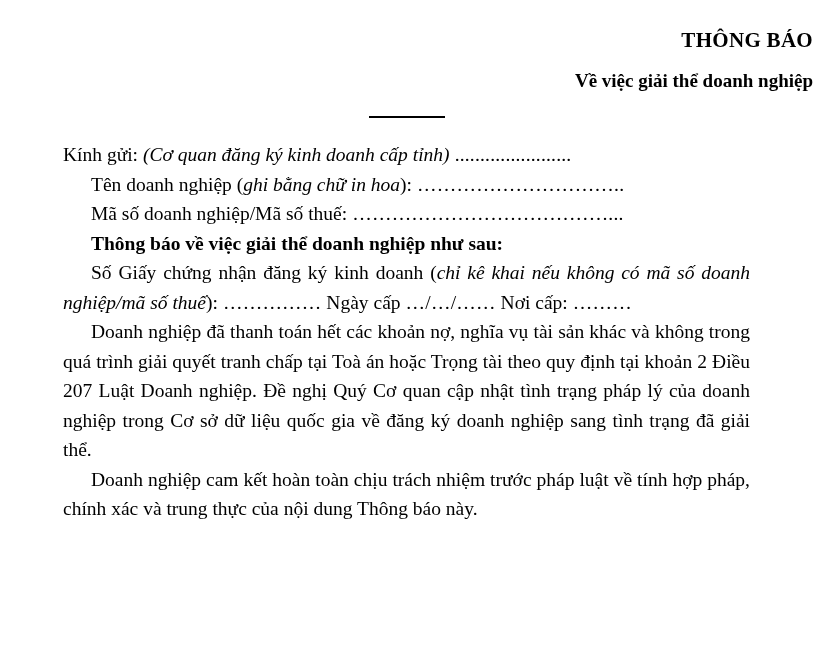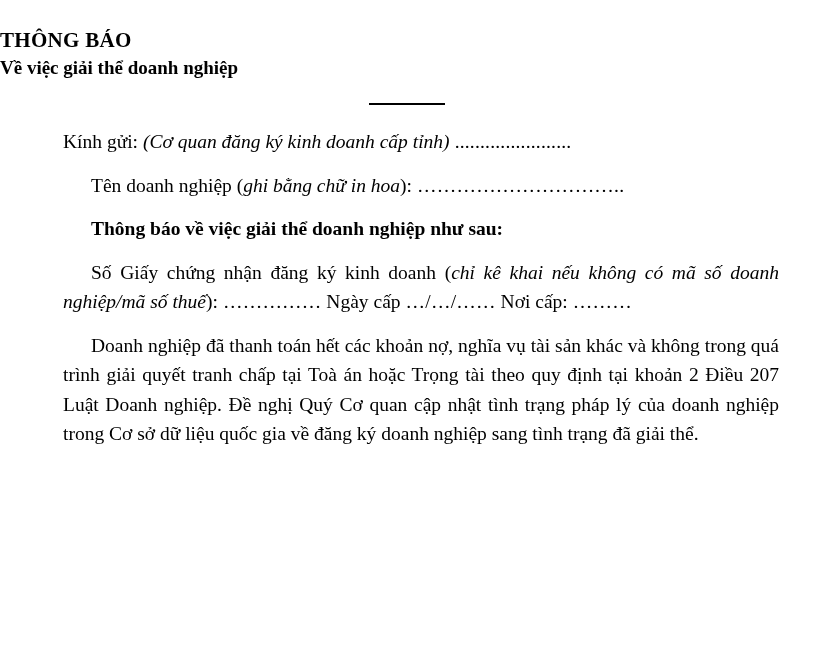--- a/index.html
+++ b/index.html
@@ -18,61 +18,61 @@
     position: relative;
     width: 813px;
     height: 671px;
     background: #ffffff;
     box-sizing: border-box;
   }
 
   
   .title-block {
     padding-top: 27px;
-    text-align: left;
+    text-align: right;
   }
   .doc-title {
     font-size: 21px;
     font-weight: bold;
     letter-spacing: 0.3px;
     line-height: 26px;
   }
   .doc-subtitle {
     font-size: 19px;
     font-weight: bold;
     line-height: 26px;
-    margin-top: 2px;
+    margin-top: 15px;
   }
 
   .divider-wrap {
     display: flex;
     justify-content: center;
     margin-top: 22px;
   }
   .divider {
     width: 76px;
     height: 0;
     border-top: 2px solid #000000;
   }
 
   
   .body-block {
     margin-top: 22px;
     padding-left: 63px;
-    padding-right: 34px;
+    padding-right: 63px;
   }
   .para {
     font-size: 19.5px;
     line-height: 29.5px;
     text-align: justify;
     text-justify: inter-word;
     margin: 0;
   }
   .para + .para {
-    margin-top: 14px;
+    margin-top: 0;
   }
   .indent {
     text-indent: 28px;
   }
   .noindent {
     text-indent: 0;
   }
   .bold {
     font-weight: bold;
   }
@@ -96,23 +96,25 @@
   <div class="divider-wrap">
     <div class="divider"></div>
   </div>
 
   <div class="body-block">
 
     <p class="para noindent"><span>Kính gửi:</span> <span class="ital">(Cơ quan đăng ký kinh doanh cấp tỉnh)</span><span class="leader"> .......................</span></p>
 
     <p class="para indent"><span>Tên doanh nghiệp (</span><span class="ital">ghi bằng chữ in hoa</span><span>):</span><span class="leader"> …………………………..</span></p>
 
+    <p class="para indent"><span>Mã số doanh nghiệp/Mã số thuế:</span><span class="leader"> …………………………………...</span></p>
 
     <p class="para indent bold">Thông báo về việc giải thể doanh nghiệp như sau:</p>
 
     <p class="para indent"><span>Số Giấy chứng nhận đăng ký kinh doanh (</span><span class="ital">chỉ kê khai nếu không có mã số doanh nghiệp/mã số thuế</span><span>):</span><span class="leader"> ……………</span><span> Ngày cấp</span><span class="leader"> …/…/……</span><span> Nơi cấp:</span><span class="leader"> ………</span></p>
 
     <p class="para indent">Doanh nghiệp đã thanh toán hết các khoản nợ, nghĩa vụ tài sản khác và không trong quá trình giải quyết tranh chấp tại Toà án hoặc Trọng tài theo quy định tại khoản 2 Điều 207 Luật Doanh nghiệp. Đề nghị Quý Cơ quan cập nhật tình trạng pháp lý của doanh nghiệp trong Cơ sở dữ liệu quốc gia về đăng ký doanh nghiệp sang tình trạng đã giải thể.</p>
 
+    <p class="para indent">Doanh nghiệp cam kết hoàn toàn chịu trách nhiệm trước pháp luật về tính hợp pháp, chính xác và trung thực của nội dung Thông báo này.</p>
 
 
   </div>
 </div>
 
 </body></html>

